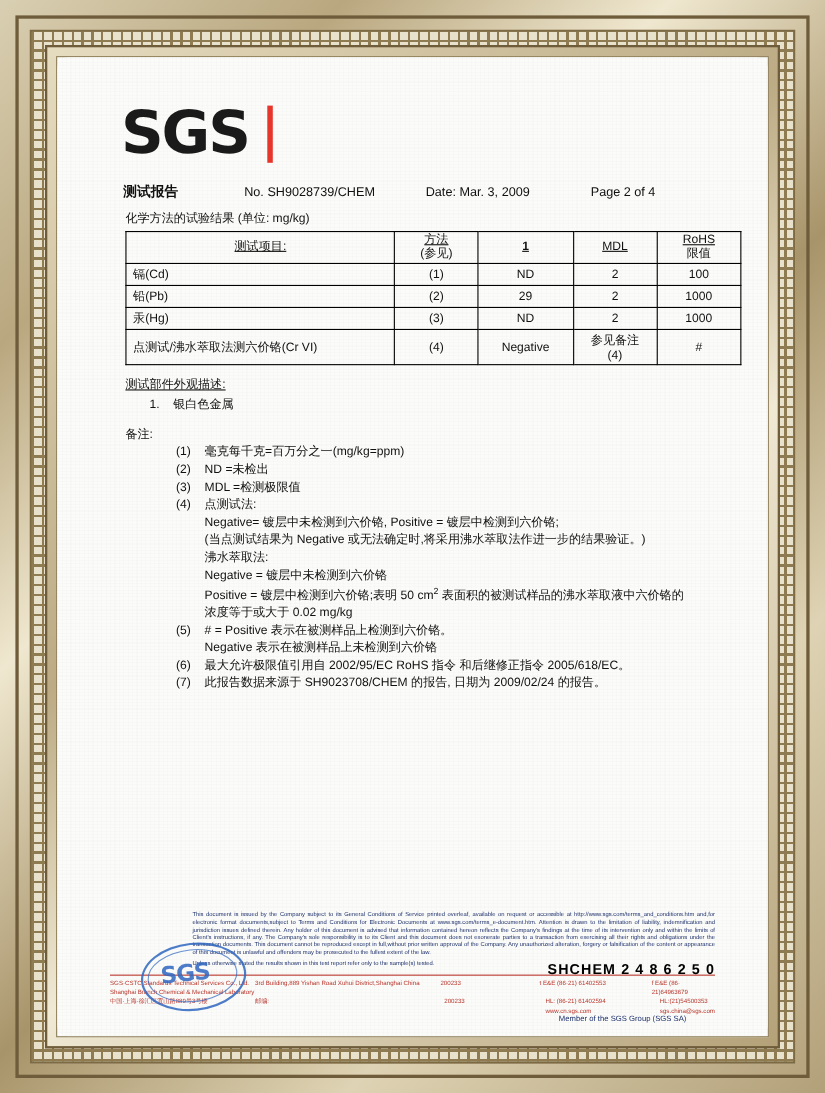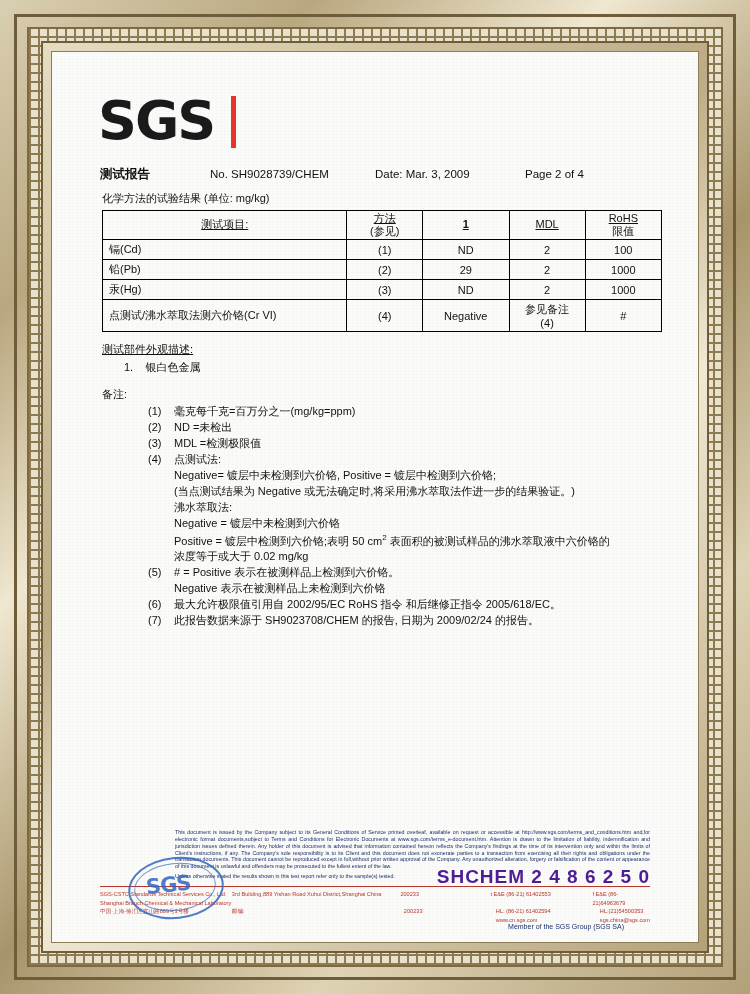--- a/index.html
+++ b/index.html
@@ -64,21 +64,21 @@
     border: 1px solid #8d7c55;
     position: relative;
     overflow: hidden;
   }
 
   
   .paper {
     position: absolute;
     left: 0; top: 0; right: 0; bottom: 0;
     background: #fbfbf9;
-    padding: 34px 48px 10px 36px;
+    padding: 34px 48px 10px 48px;
     box-sizing: border-box;
     color: #111;
     border-radius: 10px;
   }
   
   .paper::before{
     content:"";
     position:absolute; inset:0;
     background-image:
       repeating-linear-gradient(0deg, rgba(0,0,0,0.012) 0 1px, transparent 1px 3px),
@@ -247,24 +247,24 @@
   .addr-right{ flex: 1 1 auto; text-align: left; }
   .addr-row{ display:flex; }
   .addr-row .a{ width: 172px; }
   .addr-row .b2{ width: 92px; }
   .addr-row .c{ width: 104px; }
 
   .docnum{
     position: absolute;
     right: 0;
     bottom: 36px;
-    font-size: 19px;
+    font-size: 13px;
     font-weight: bold;
     letter-spacing: 1px;
-    color: #4c1d95;
+    color: #000000;
   }
   .member{
     position: absolute;
     right: 26px;
     bottom: -6px;
     font-size: 7px;
     color: #1b2f6b;
   }
 </style>
 </head>

